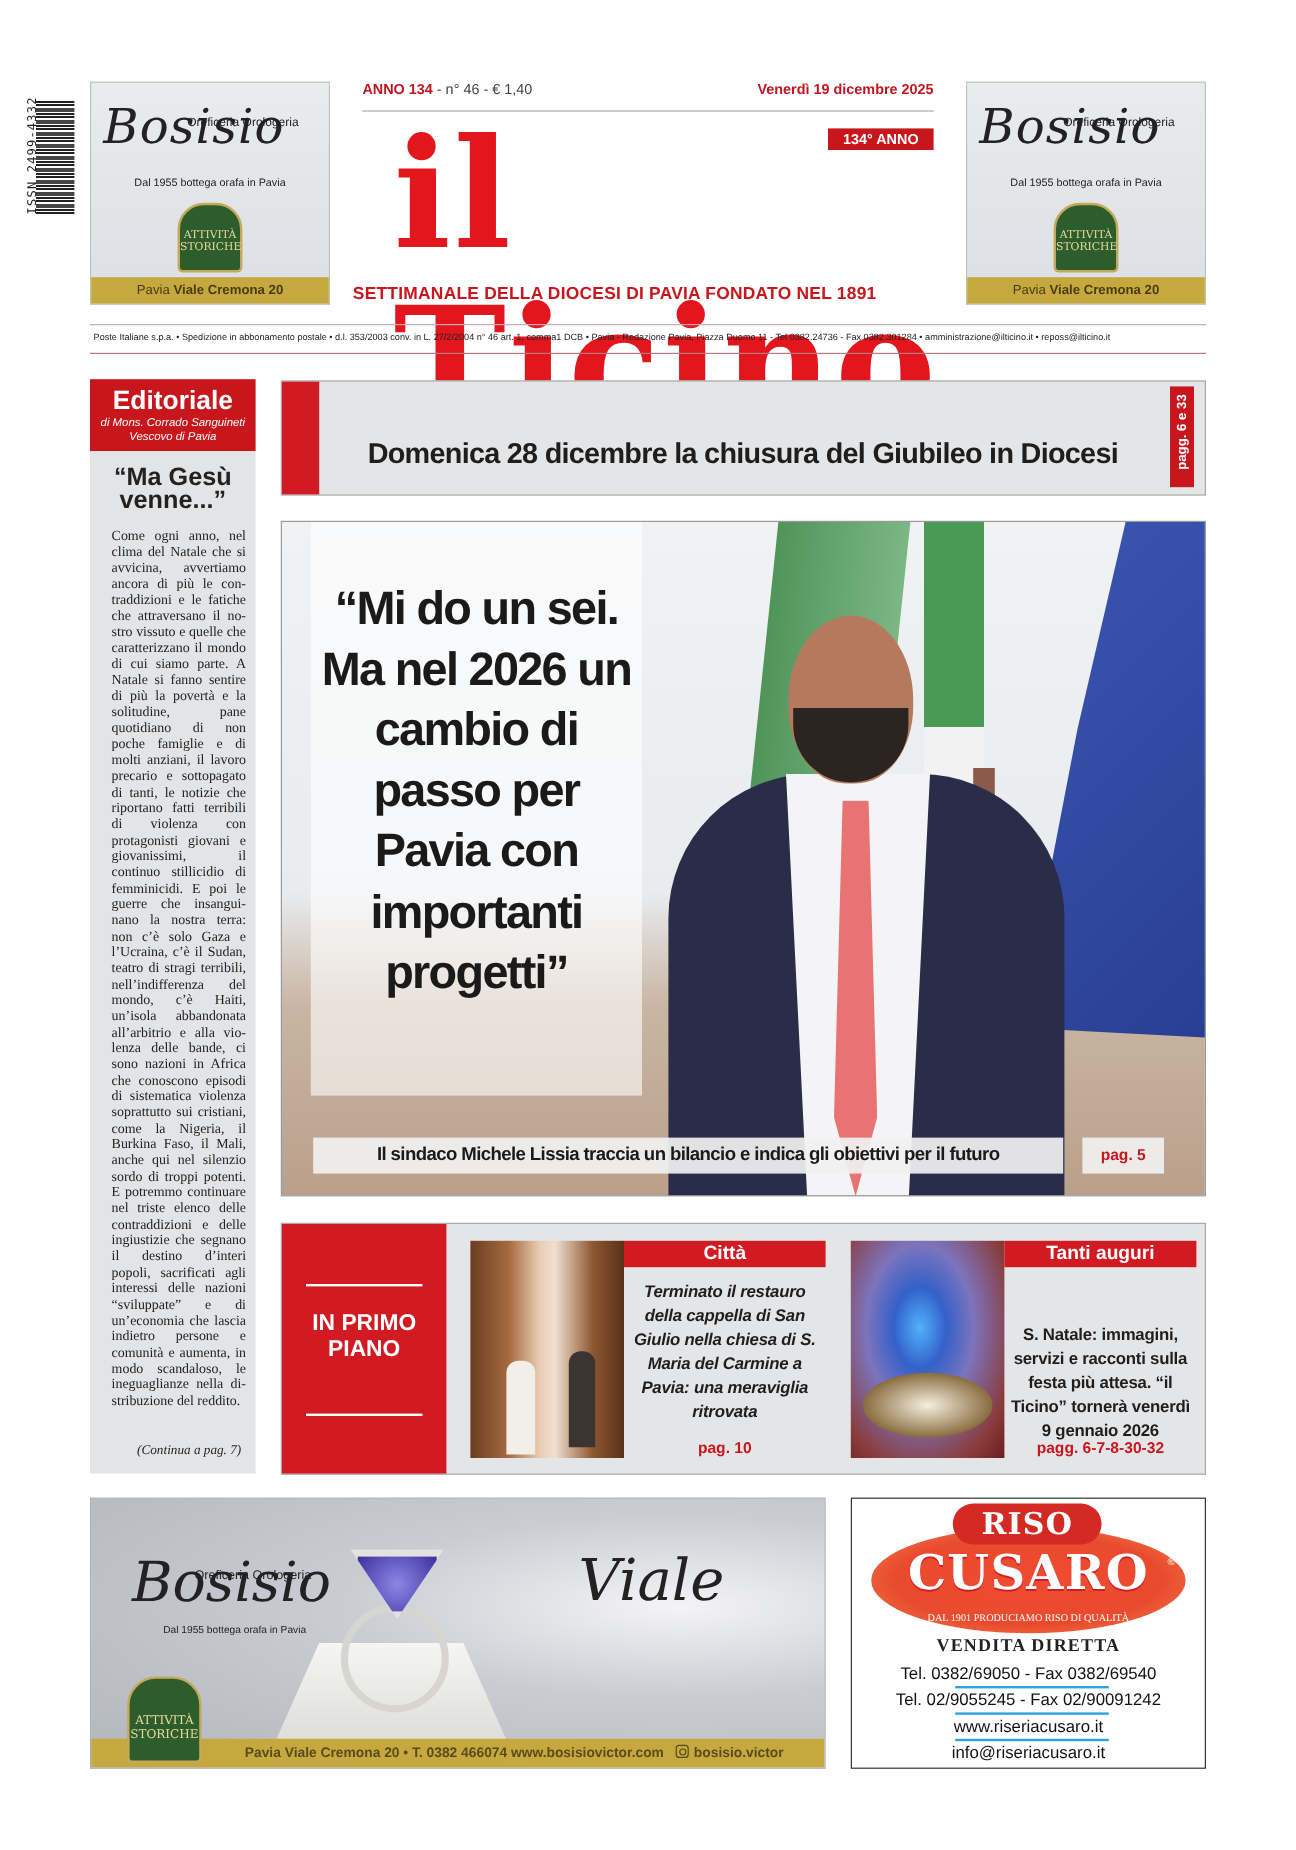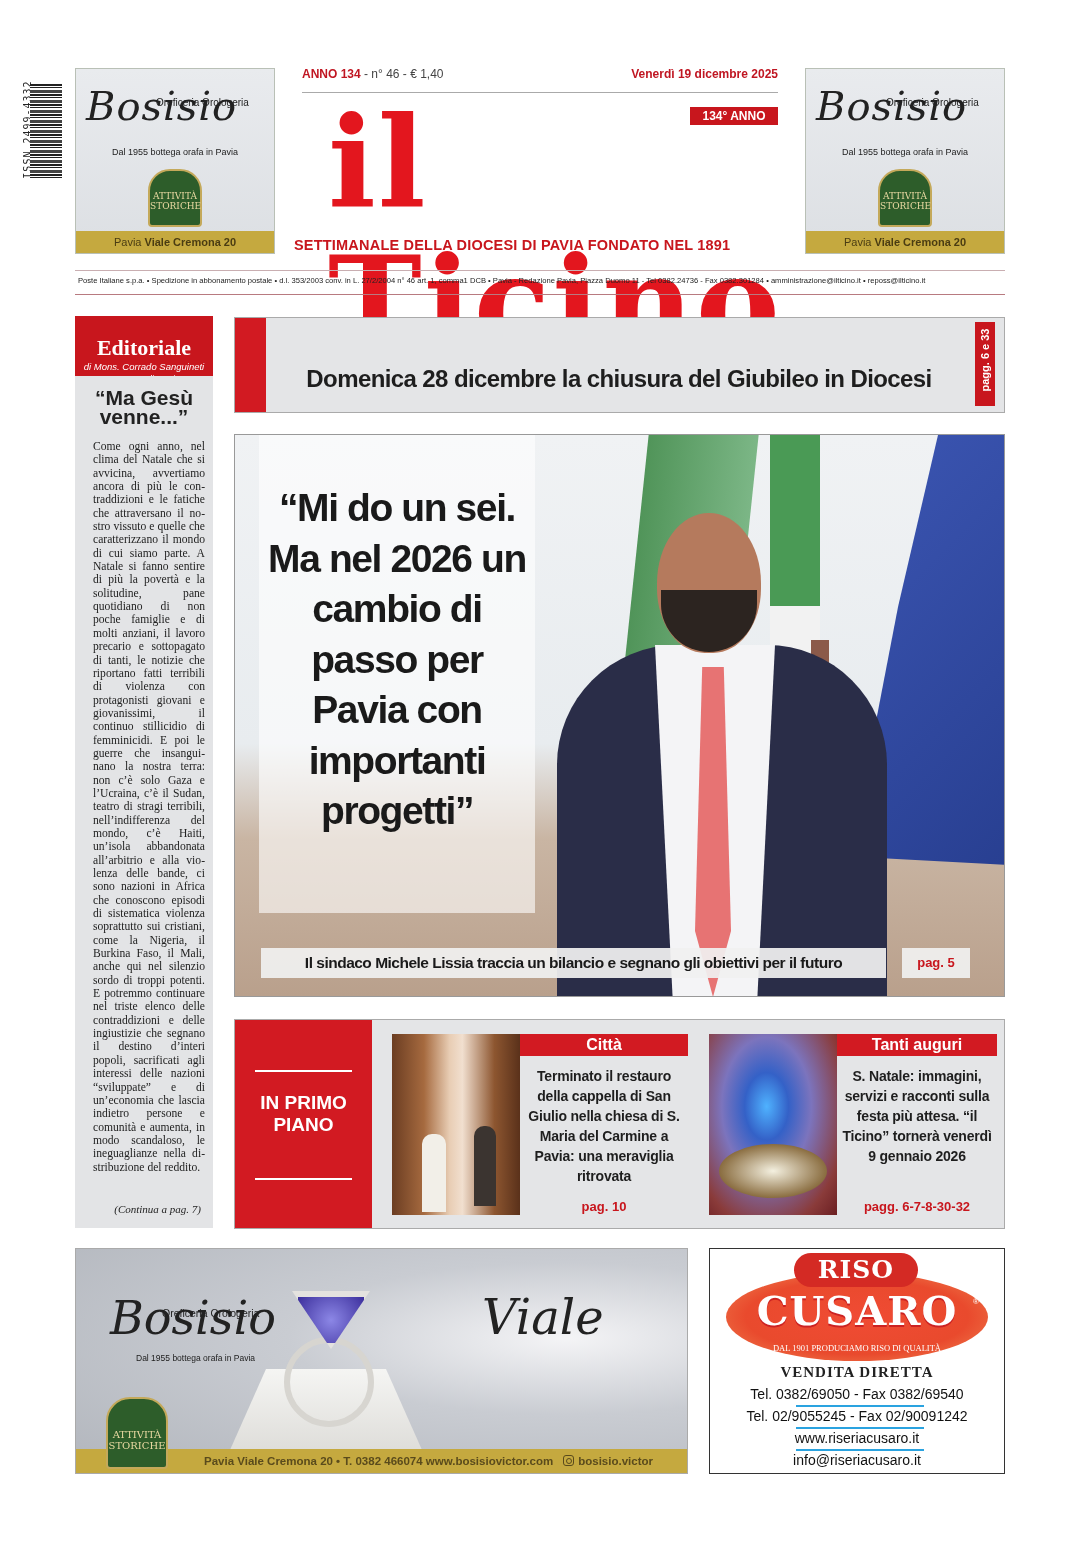--- a/index.html
+++ b/index.html
@@ -29,21 +29,21 @@
   .meta-rule { left: 302px; top: 92px; width: 476px; height: 1px; background: #aaa; }
   .anno-badge { left: 690px; top: 107px; width: 88px; height: 18px; background: #c8161d; color: #fff; font-size: 12px; font-weight: bold; text-align: center; line-height: 18px; }
   .logo { left: 294px; top: 92px; width: 500px; height: 140px; font-family: "DejaVu Serif", serif; font-weight: bold; font-size: 126px; color: #e3161e; letter-spacing: 2px; line-height: 140px; margin-left: 34px; }
   .tagline { left: 294px; top: 237px; width: 486px; font-size: 14.5px; font-weight: bold; color: #c8161d; letter-spacing: 0.2px; }
   .postal { left: 78px; top: 276px; width: 925px; font-size: 7.6px; color: #222; white-space: nowrap; overflow: hidden; }
   .postal-rule { left: 75px; top: 294px; width: 930px; height: 1px; background: #b87a80; }
   .postal-rule-top { left: 75px; top: 270px; width: 930px; height: 1px; background: #c9aeb1; }
 
   
   .edit-head { left: 75px; top: 316px; width: 138px; height: 60px; background: #c8161d; color: #fff; text-align: center; }
-  .edit-head .t { font-size: 22px; font-weight: bold; padding-top: 19px; font-family: Liberation Serif, serif; }
+  .edit-head .t { font-size: 22px; font-weight: bold; padding-top: 5px; }
   .edit-head .s { font-size: 9.5px; font-style: italic; line-height: 12px; }
   .edit-body { left: 75px; top: 376px; width: 138px; height: 852px; background: #e3e4e6; }
   .edit-title { position: absolute; left: 0; top: 12px; width: 100%; text-align: center; font-size: 21px; font-weight: bold; line-height: 19px; color: #222; }
   .edit-text { position: absolute; left: 18px; top: 64px; width: 112px; font-family: "Liberation Serif", serif; font-size: 11.6px; line-height: 13.35px; text-align: justify; hyphens: manual; color: #222; }
   .edit-cont { position: absolute; right: 12px; bottom: 13px; font-family: "Liberation Serif", serif; font-style: italic; font-size: 11px; color: #222; }
 
   
   .banner { left: 234px; top: 317px; width: 771px; height: 96px; background: #e4e5e7; border: 1px solid #aaa; }
   .banner .red { position: absolute; left: 0; top: 0; width: 31px; height: 100%; background: #d21a22; }
   .banner .h { position: absolute; left: 44px; width: 680px; text-align: center; font-size: 24px; font-weight: bold; color: #1e1e1e; letter-spacing: -0.6px; line-height: 29px; }
@@ -77,22 +77,22 @@
   .story-img { position: absolute; top: 14px; width: 128px; height: 181px; }
   .story-img.church { left: 157px; background: linear-gradient(90deg,#6b3d22 0%,#a66a3f 25%,#e8cdb4 45%,#f1dfcf 55%,#8d5630 80%,#5a311a 100%); }
   .story-img.church .priest { position: absolute; left: 30px; top: 100px; width: 24px; height: 78px; background: #f2efe8; border-radius: 10px 10px 0 0; }
   .story-img.church .woman { position: absolute; left: 82px; top: 92px; width: 22px; height: 80px; background: #3b3430; border-radius: 10px 10px 0 0; }
   .story-img.crib { left: 474px; background: radial-gradient(ellipse at 45% 40%, #4fb2ff 0%, #3461c7 22%, #7c74bd 45%, #8a3b3a 80%, #6b1f22 100%); }
   .story-img.crib .base { position: absolute; left: 10px; top: 110px; width: 108px; height: 54px; border-radius: 50%; background: radial-gradient(ellipse,#f4f0e0,#8a6d40 70%,#503520 100%); }
   .story-tag { position: absolute; top: 14px; height: 22px; background: #d21a22; color: #fff; font-size: 16px; font-weight: bold; text-align: center; line-height: 22px; }
   .story-tag.t1 { left: 285px; width: 168px; }
   .story-tag.t2 { left: 602px; width: 160px; }
   .story-text { position: absolute; top: 46px; font-size: 14px; font-weight: bold; text-align: center; line-height: 20px; color: #1e1e1e; letter-spacing: -0.2px; }
-  .story-text.s1 { left: 285px; width: 168px; }
-  .story-text.s2 { left: 602px; width: 160px; }
+  .story-text.s1 { left: 285px; width: 168px; font-style: italic; }
+  .story-text.s2 { left: 602px; width: 160px; margin-top: 36px; }
   .story-pag { position: absolute; top: 179px; font-size: 13px; font-weight: bold; color: #c8161d; text-align: center; }
   .story-pag.p1 { left: 285px; width: 168px; }
   .story-pag.p2 { left: 602px; width: 160px; }
 
   
   .ad-big { left: 75px; top: 1248px; width: 613px; height: 226px; border: 1px solid #aaa; overflow: hidden; background: radial-gradient(ellipse at 80% 40%, #f4f4f6 0%, #c9ccd2 40%, #b1b5bc 100%); }
   .ad-big .ore { position: absolute; left: 86px; top: 58px; font-size: 10.5px; color: #222; }
   .ad-big .brand { position: absolute; left: 34px; top: 42px; font-family: "DejaVu Serif", serif; font-style: italic; font-size: 46px; color: #222; }
   .ad-big .since { position: absolute; left: 60px; top: 104px; font-size: 8.5px; color: #222; }
   .ad-big .ring-stand { position: absolute; left: 150px; top: 120px; width: 200px; height: 90px; background: linear-gradient(180deg,#f5f5f3,#dcdbd7); clip-path: polygon(20% 0,80% 0,100% 100%,0 100%); }
@@ -180,21 +180,21 @@
   <div class="flag-green2"></div>
   <div class="flag-eu"></div>
   <div class="tower"></div>
   <div class="suit"></div>
   <div class="shirt"></div>
   <div class="tie"></div>
   <div class="head"></div>
   <div class="beard"></div>
   <div class="quote-box"></div>
   <div class="quote">“Mi do un sei. Ma nel 2026 un cambio di passo per Pavia con importanti progetti”</div>
-  <div class="caption">Il sindaco Michele Lissia traccia un bilancio e segnano gli obiettivi per il futuro</div>
+  <div class="caption">Il sindaco Michele Lissia traccia un bilancio e indica gli obiettivi per il futuro</div>
   <div class="caption-pag">pag. 5</div>
 </div>
 
 <div class="abs primo">
   <div class="red">
     <div class="rule" style="top:50px;"></div>
     <div class="label">IN PRIMO PIANO</div>
     <div class="rule" style="top:158px;"></div>
   </div>
 

